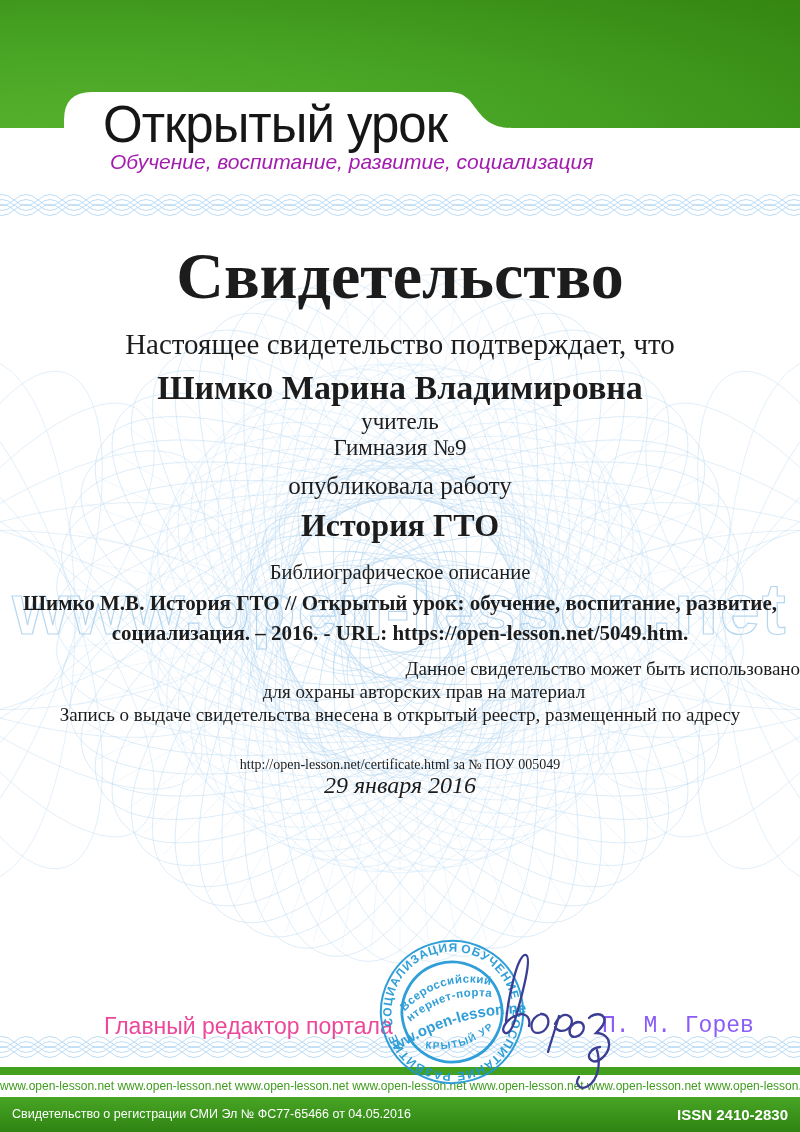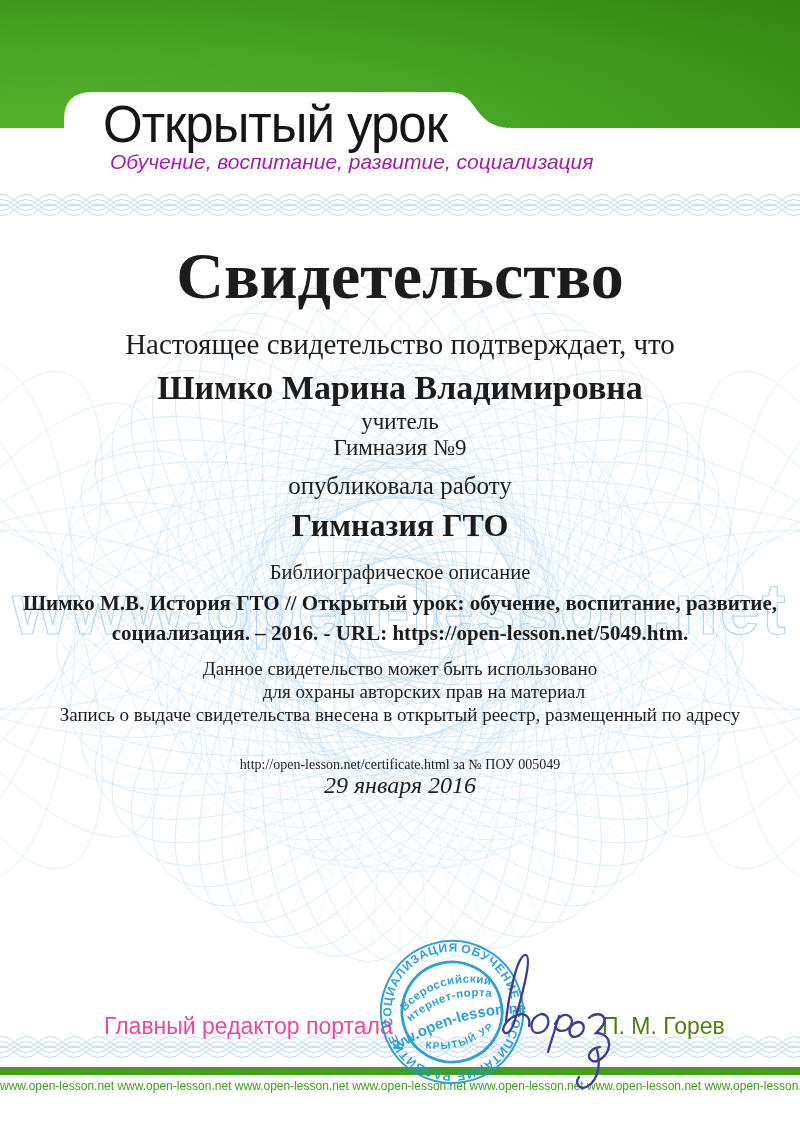--- a/index.html
+++ b/index.html
@@ -24,30 +24,30 @@
   .title{top:238px;font-size:66px;font-weight:bold;}
   .confirm{top:328px;font-size:29px;}
   .name{top:369px;font-size:34px;font-weight:bold;}
   .role{top:409px;font-size:23px;}
   .org{top:435px;font-size:23px;}
   .action{top:472px;font-size:25px;}
   .work{top:507px;font-size:32px;font-weight:bold;}
   .biblio-label{top:561px;font-size:20.5px;}
   .cit1{top:591px;font-size:21px;font-weight:bold;}
   .cit2{top:621px;font-size:21px;font-weight:bold;}
-  .u1{top:658px;font-size:19px;}
+  .u1{top:658px;font-size:19px;text-align:right;}
   .u2{top:681px;font-size:19px;margin-left:48px;}
   .u3{top:704px;font-size:19px;}
   .u4{top:757px;font-size:14px;}
   .date{top:772px;font-size:24px;font-style:italic;}
   
   .sig-label{position:absolute;left:104px;top:1013px;z-index:5;font-family:"Liberation Sans",sans-serif;
        font-size:23px;color:#ec4899;}
-  .sig-name{position:absolute;left:602px;top:1013px;z-index:5;font-family:Liberation Sans, sans-serif;
-       font-size:23px;color:#4d7c0f;}
+  .sig-name{position:absolute;left:602px;top:1013px;z-index:5;font-family:Liberation Mono, monospace;
+       font-size:23px;color:#8b5cf6;}
   .stamp{position:absolute;left:367px;top:927px;z-index:6;opacity:.92;}
   .stamp text{fill:#1f97d4;font-family:"Liberation Sans",sans-serif;}
   .stamp .ring{font-size:12px;font-weight:bold;letter-spacing:1px;}
   .stamp .small{font-size:11.5px;font-weight:bold;letter-spacing:.5px;}
   .stamp .site{font-size:15px;font-weight:bold;}
   .stamp .ou{font-size:10px;font-weight:bold;letter-spacing:1.5px;}
   .signature{position:absolute;left:478px;top:938px;z-index:7;}
   
   .strip-green{position:absolute;left:0;top:1067px;width:800px;height:8px;background:#43a01f;z-index:4;}
   .strip-white{position:absolute;left:0;top:1075px;width:800px;height:22px;background:#fff;z-index:4;
@@ -266,21 +266,21 @@
   </svg>
   <div class="logo-title">Открытый урок</div>
   <div class="logo-sub">Обучение, воспитание, развитие, социализация</div>
 
   <div class="ctr confirm">Настоящее свидетельство подтверждает, что</div>
   <div class="ctr title">Свидетельство</div>
   <div class="ctr role">учитель</div>
   <div class="ctr name">Шимко Марина Владимировна</div>
   <div class="ctr org">Гимназия №9</div>
   <div class="ctr action">опубликовала работу</div>
-  <div class="ctr work">Гимназия ГТО</div>
+  <div class="ctr work">История ГТО</div>
   <div class="ctr biblio-label">Библиографическое описание</div>
   <div class="ctr cit1">Шимко М.В. История ГТО // Открытый урок: обучение, воспитание, развитие,</div>
   <div class="ctr cit2">социализация. – 2016. - URL: https://open-lesson.net/5049.htm.</div>
   <div class="ctr u1">Данное свидетельство может быть использовано</div>
   <div class="ctr u2">для охраны авторских прав на материал</div>
   <div class="ctr u3">Запись о выдаче свидетельства внесена в открытый реестр, размещенный по адресу</div>
   <div class="ctr u4">http://open-lesson.net/certificate.html за № ПОУ 005049</div>
   <div class="ctr date">29 января 2016</div>
 
   <div class="sig-label">Главный редактор портала</div>
@@ -314,14 +314,18 @@
       <path d="M100,84 c-6,1 -10,7 -8,12 c2,5 10,3 13,-3 c2,-5 0,-9 -5,-9"></path>
       <path d="M111,80 c5,-5 13,-5 15,0 c2,5 -3,10 -8,15 c8,0 14,5 13,13 c-1,9 -12,19 -18,14 c-5,-4 0,-12 9,-13"></path>
       <path d="M119,112 c4,14 1,30 -9,36 c-8,5 -14,-2 -9,-9"></path>
     </g>
   </svg>
 
   <div class="strip-green"></div>
   <div class="strip-white">
     <span>www.open-lesson.net www.open-lesson.net www.open-lesson.net www.open-lesson.net www.open-lesson.net www.open-lesson.net www.open-lesson.net www.open-lesson.net www.open-lesson.net</span>
   </div>
+  <div class="footer-band">
+    <div class="footer-reg">Свидетельство о регистрации СМИ Эл № ФС77-65466 от 04.05.2016</div>
+    <div class="footer-issn">ISSN 2410-2830</div>
+  </div>
 
 </div>
 
 </body></html>

